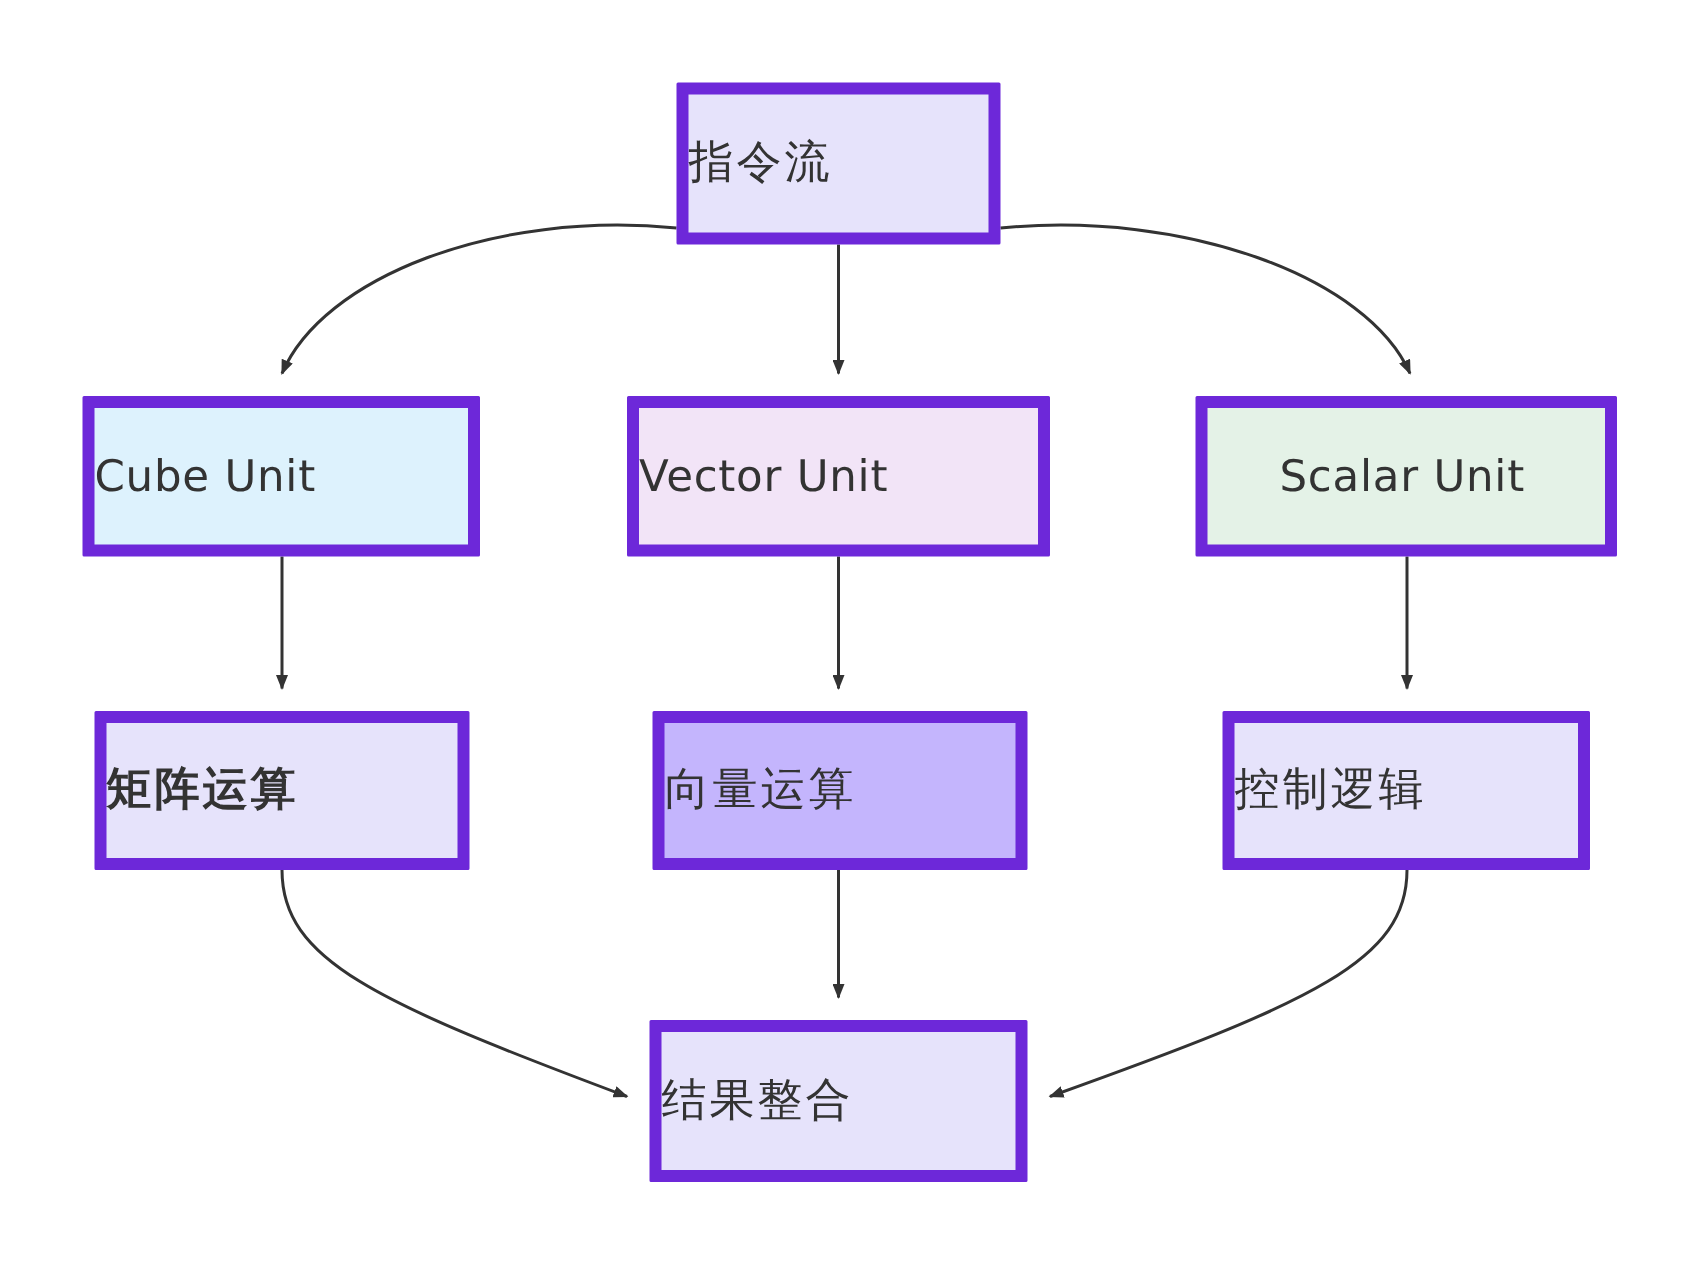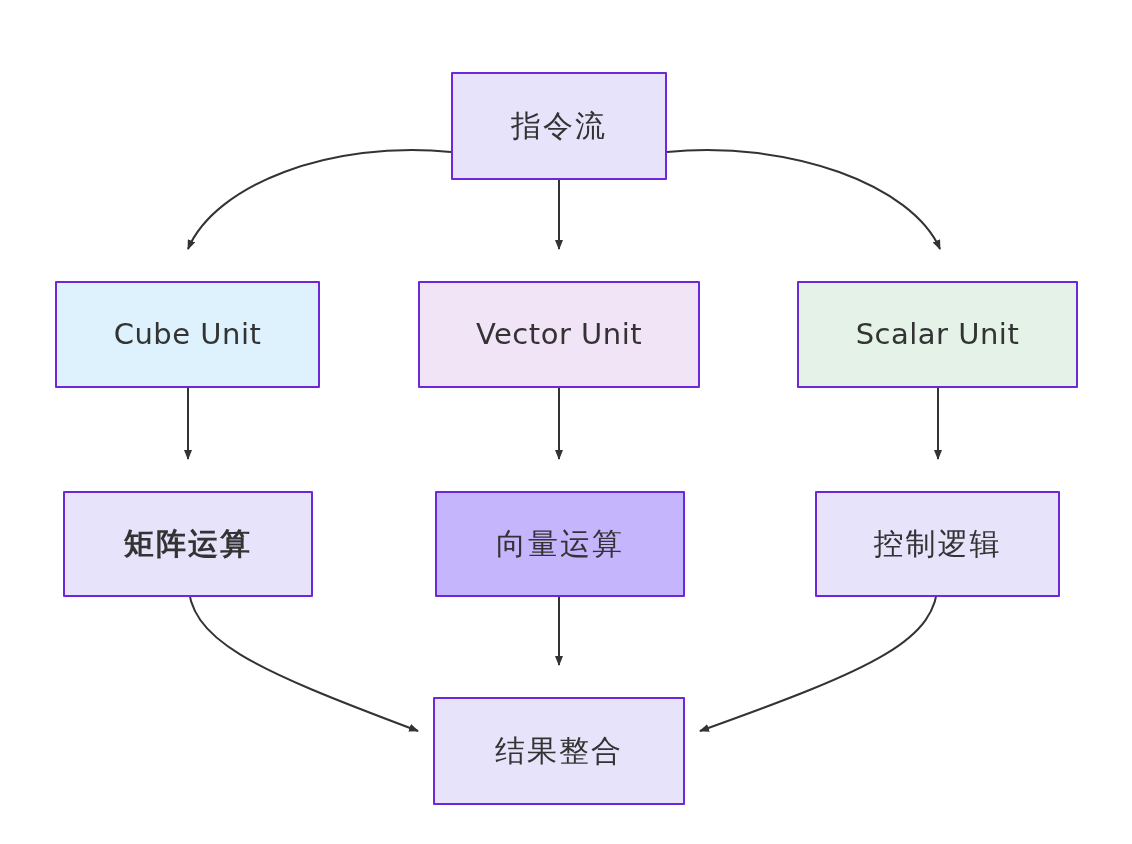--- a/index.html
+++ b/index.html
@@ -23,45 +23,44 @@
     position: absolute;
     left: 0;
     top: 0;
     width: 1132px;
     height: 844px;
     pointer-events: none;
   }
   .node {
     position: absolute;
     box-sizing: border-box;
-    border: 2px solid #6d28d9;
+    border: 8px solid #6d28d9;
     border-radius: 1px;
     display: flex;
     align-items: center;
-    justify-content: center;
+    justify-content: flex-start;
     background: #e6e3fb;
-    margin-top: 17px;
   }
   .node .node-label {
     font-size: 29px;
     line-height: 1;
     color: #333333;
     letter-spacing: 0.5px;
     white-space: nowrap;
     text-align: center;
   }
   .node-label.cjk {
     font-size: 30px;
     letter-spacing: 2px;
   }
   
   #node-instruction-stream { left: 451px; top: 55px;  width: 216px; height: 108px; background: #e6e3fb; }
   #node-cube-unit         { left: 55px;  top: 264px; width: 265px; height: 107px; background: #ddf2fd; }
   #node-vector-unit       { left: 418px; top: 264px; width: 282px; height: 107px; background: #f2e4f7; }
-  #node-scalar-unit       { left: 797px; top: 264px; width: 281px; height: 107px; background: #e4f2e7; }
+  #node-scalar-unit       { left: 797px; top: 264px; width: 281px; height: 107px; background: #e4f2e7; padding-left: 48px; }
   #node-matrix-op         { left: 63px;  top: 474px; width: 250px; height: 106px; background: #e6e3fb; font-weight: bold; }
   #node-vector-op         { left: 435px; top: 474px; width: 250px; height: 106px; background: #c4b5fd; }
   #node-control-logic     { left: 815px; top: 474px; width: 245px; height: 106px; background: #e6e3fb; }
   #node-result-merge      { left: 433px; top: 680px; width: 252px; height: 108px; background: #e6e3fb; }
 </style>
 </head>
 <body>
 
 <div id="diagram-root">
 

